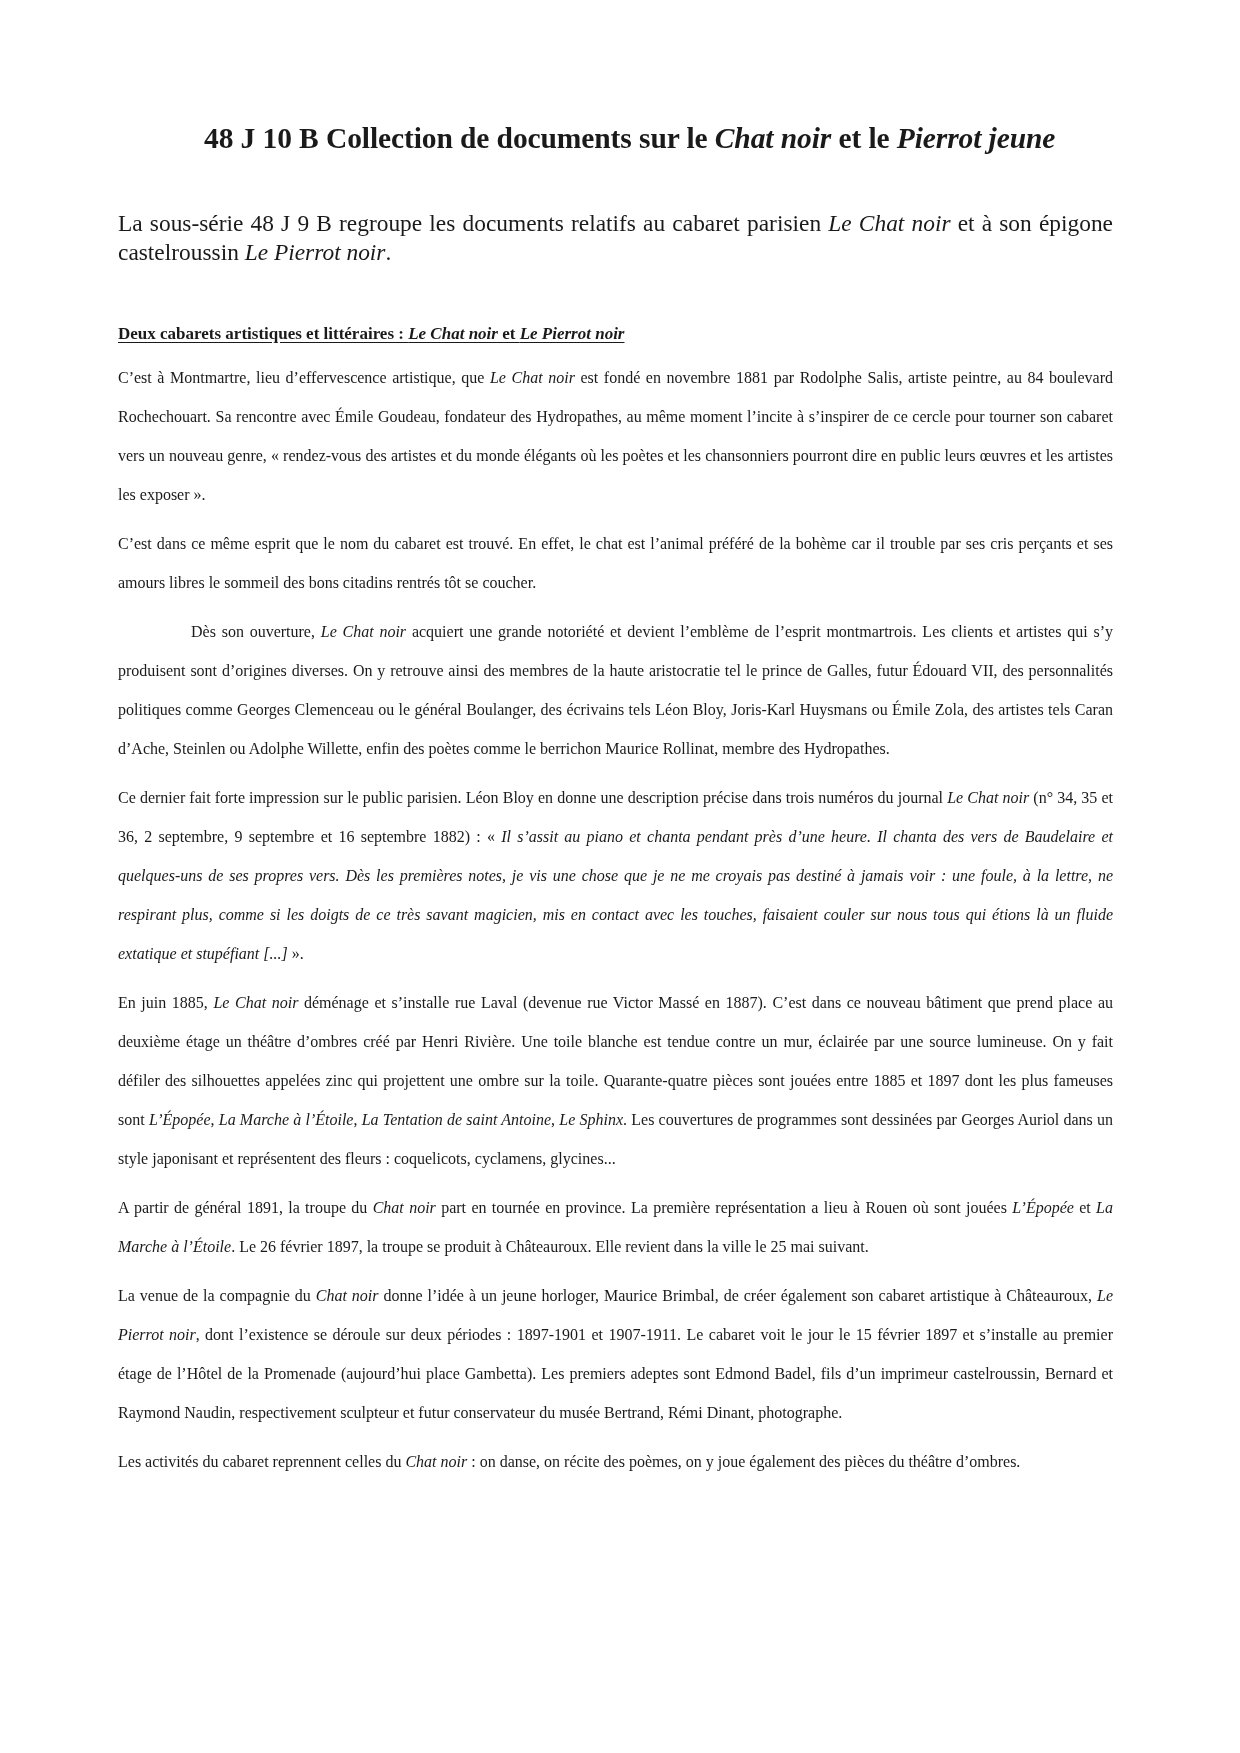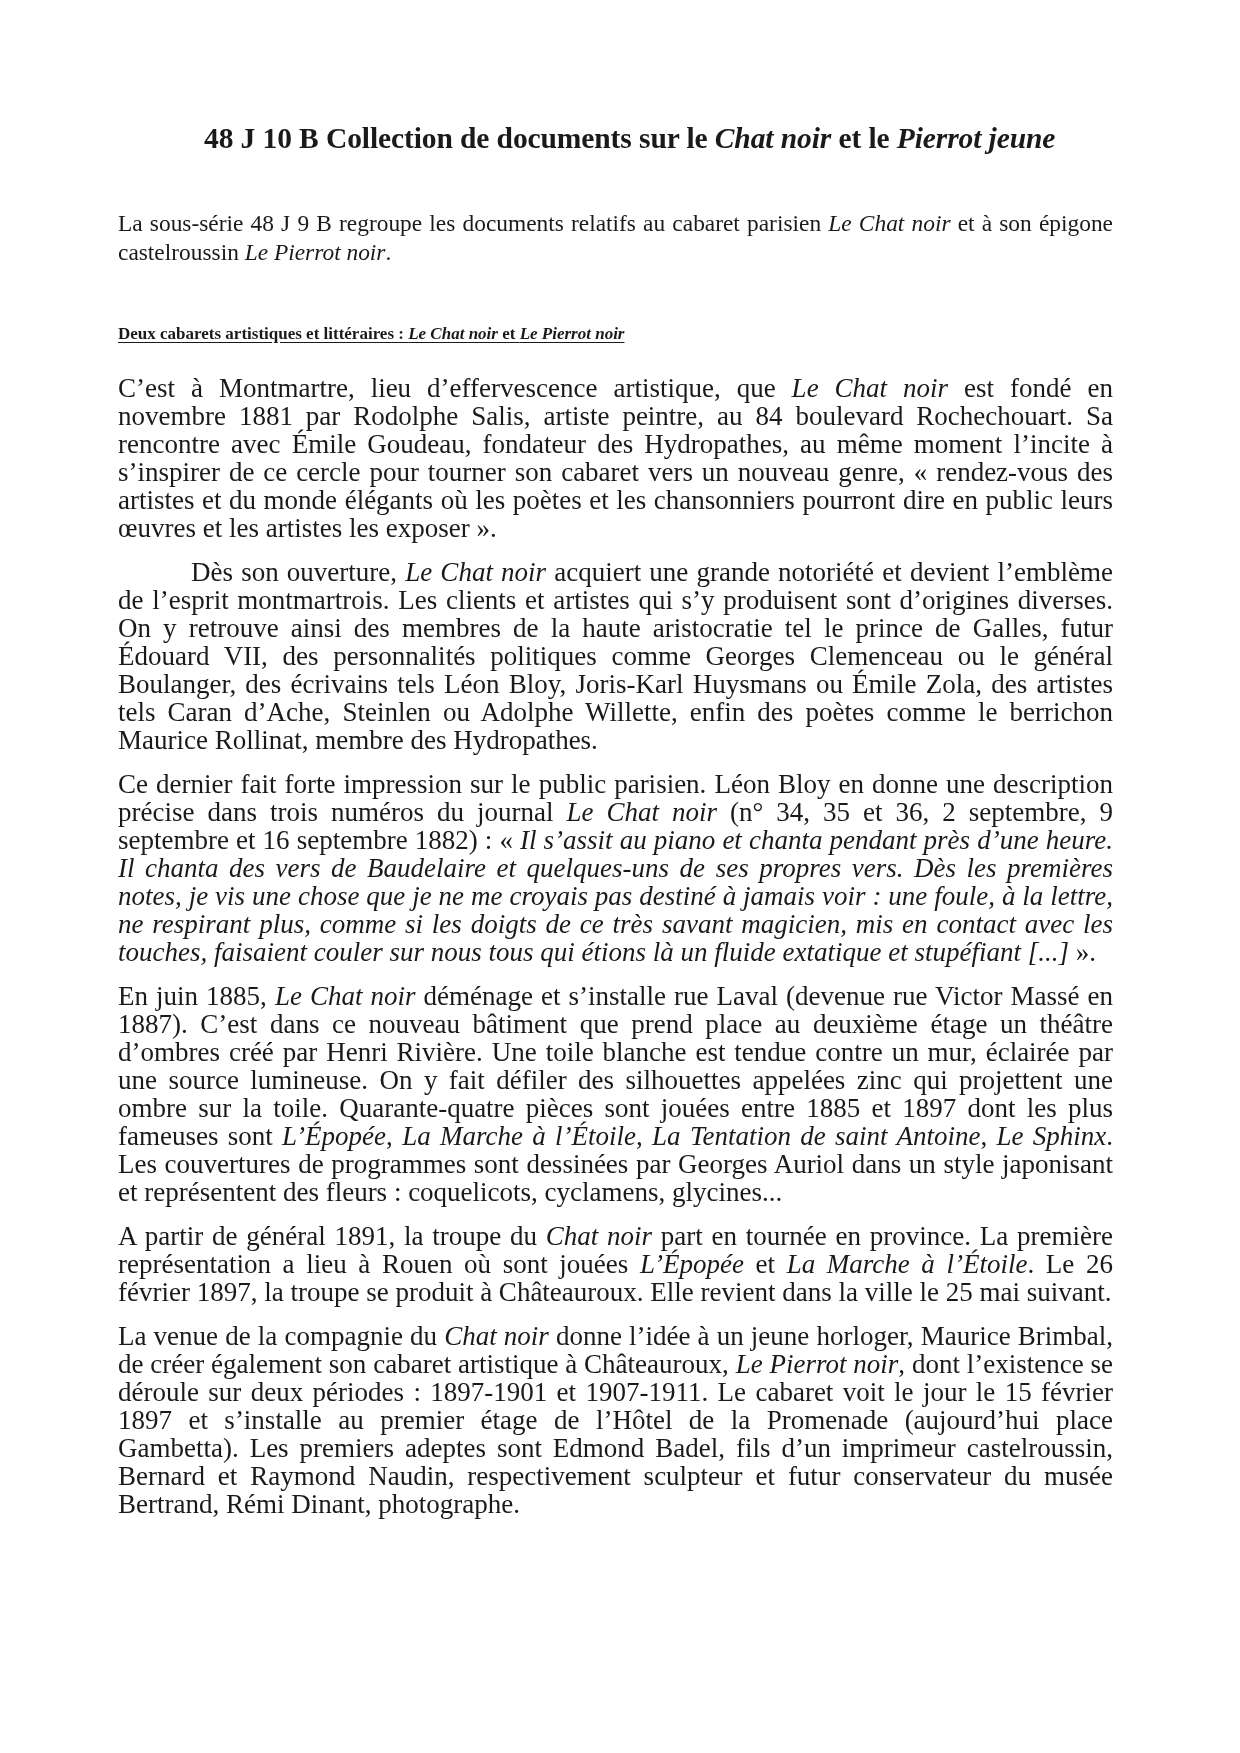--- a/index.html
+++ b/index.html
@@ -19,35 +19,37 @@
     }
     .heading {
       position: absolute; left: 118px; top: 320px; width: 995px;
       margin: 0; font-size: 17px; line-height: 28.6px; font-weight: bold;
       text-decoration: underline; text-underline-offset: 3px; white-space: nowrap;
     }
     .body {
       position: absolute; left: 118px; top: 358px; width: 995px;
     }
     .body p {
-      margin: 16px 0 10px 0; font-size: 27px; line-height: 28px;
+      margin: 0 0 10px 0; font-size: 16px; line-height: 39px;
       text-align: justify; text-align-last: left;
     }
     .body p.indent { text-indent: 73px; }
     i, .it { }
   </style>
 </head>
 <body>
 
 <h1 class="title"><span>48 J 10 B Collection de documents sur le </span><i>Chat noir</i><span> et le </span><i>Pierrot jeune</i></h1>
 
 <p class="intro"><span>La sous-série 48 J 9 B regroupe les documents relatifs au cabaret parisien </span><i>Le Chat noir</i><span> et à son épigone castelroussin </span><i>Le Pierrot noir</i><span>.</span></p>
 
 <h2 class="heading"><span>Deux cabarets artistiques et littéraires : </span><i>Le Chat noir</i><span> et </span><i>Le Pierrot noir</i></h2>
 
 <div class="body" id="section-body">
     <p><span>C’est à Montmartre, lieu d’effervescence artistique, que </span><i>Le Chat noir</i><span> est fondé en novembre 1881 par Rodolphe Salis, artiste peintre, au 84 boulevard Rochechouart. Sa rencontre avec Émile Goudeau, fondateur des Hydropathes, au même moment l’incite à s’inspirer de ce cercle pour tourner son cabaret vers un nouveau genre, « rendez-vous des artistes et du monde élégants où les poètes et les chansonniers pourront dire en public leurs œuvres et les artistes les exposer ».</span></p>
+    <p><span>C’est dans ce même esprit que le nom du cabaret est trouvé. En effet, le chat est l’animal préféré de la bohème car il trouble par ses cris perçants et ses amours libres le sommeil des bons citadins rentrés tôt se coucher.</span></p>
     <p class="indent"><span>Dès son ouverture, </span><i>Le Chat noir</i><span> acquiert une grande notoriété et devient l’emblème de l’esprit montmartrois. Les clients et artistes qui s’y produisent sont d’origines diverses. On y retrouve ainsi des membres de la haute aristocratie tel le prince de Galles, futur Édouard VII, des personnalités politiques comme Georges Clemenceau ou le général Boulanger, des écrivains tels Léon Bloy, Joris-Karl Huysmans ou Émile Zola, des artistes tels Caran d’Ache, Steinlen ou Adolphe Willette, enfin des poètes comme le berrichon Maurice Rollinat, membre des Hydropathes.</span></p>
     <p><span>Ce dernier fait forte impression sur le public parisien. Léon Bloy en donne une description précise dans trois numéros du journal </span><i>Le Chat noir</i><span> (n° 34, 35 et 36, 2 septembre, 9 septembre et 16 septembre 1882) : « </span><i>Il s’assit au piano et chanta pendant près d’une heure. Il chanta des vers de Baudelaire et quelques-uns de ses propres vers. Dès les premières notes, je vis une chose que je ne me croyais pas destiné à jamais voir : une foule, à la lettre, ne respirant plus, comme si les doigts de ce très savant magicien, mis en contact avec les touches, faisaient couler sur nous tous qui étions là un fluide extatique et stupéfiant [...]</i><span> ».</span></p>
     <p><span>En juin 1885, </span><i>Le Chat noir</i><span> déménage et s’installe rue Laval (devenue rue Victor Massé en 1887). C’est dans ce nouveau bâtiment que prend place au deuxième étage un théâtre d’ombres créé par Henri Rivière. Une toile blanche est tendue contre un mur, éclairée par une source lumineuse. On y fait défiler des silhouettes appelées zinc qui projettent une ombre sur la toile. Quarante-quatre pièces sont jouées entre 1885 et 1897 dont les plus fameuses sont </span><i>L’Épopée</i><span>, </span><i>La Marche à l’Étoile</i><span>, </span><i>La Tentation de saint Antoine</i><span>, </span><i>Le Sphinx</i><span>. Les couvertures de programmes sont dessinées par Georges Auriol dans un style japonisant et représentent des fleurs : coquelicots, cyclamens, glycines...</span></p>
     <p><span>A partir de général 1891, la troupe du </span><i>Chat noir</i><span> part en tournée en province. La première représentation a lieu à Rouen où sont jouées </span><i>L’Épopée</i><span> et </span><i>La Marche à l’Étoile</i><span>. Le 26 février 1897, la troupe se produit à Châteauroux. Elle revient dans la ville le 25 mai suivant.</span></p>
     <p><span>La venue de la compagnie du </span><i>Chat noir</i><span> donne l’idée à un jeune horloger, Maurice Brimbal, de créer également son cabaret artistique à Châteauroux, </span><i>Le Pierrot noir</i><span>, dont l’existence se déroule sur deux périodes : 1897-1901 et 1907-1911. Le cabaret voit le jour le 15 février 1897 et s’installe au premier étage de l’Hôtel de la Promenade (aujourd’hui place Gambetta). Les premiers adeptes sont Edmond Badel, fils d’un imprimeur castelroussin, Bernard et Raymond Naudin, respectivement sculpteur et futur conservateur du musée Bertrand, Rémi Dinant, photographe.</span></p>
+    <p><span>Les activités du cabaret reprennent celles du </span><i>Chat noir</i><span> : on danse, on récite des poèmes, on y joue également des pièces du théâtre d’ombres.</span></p>
   </div>
 
 </body></html>

